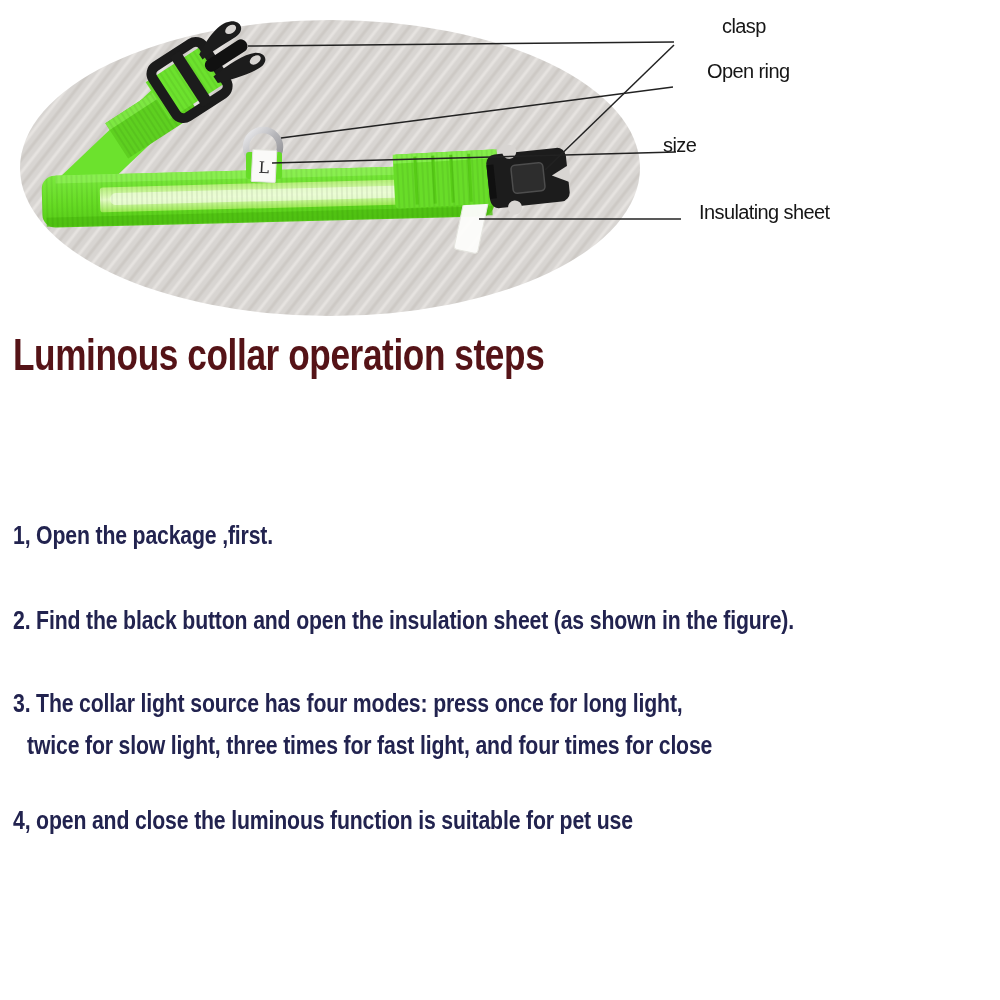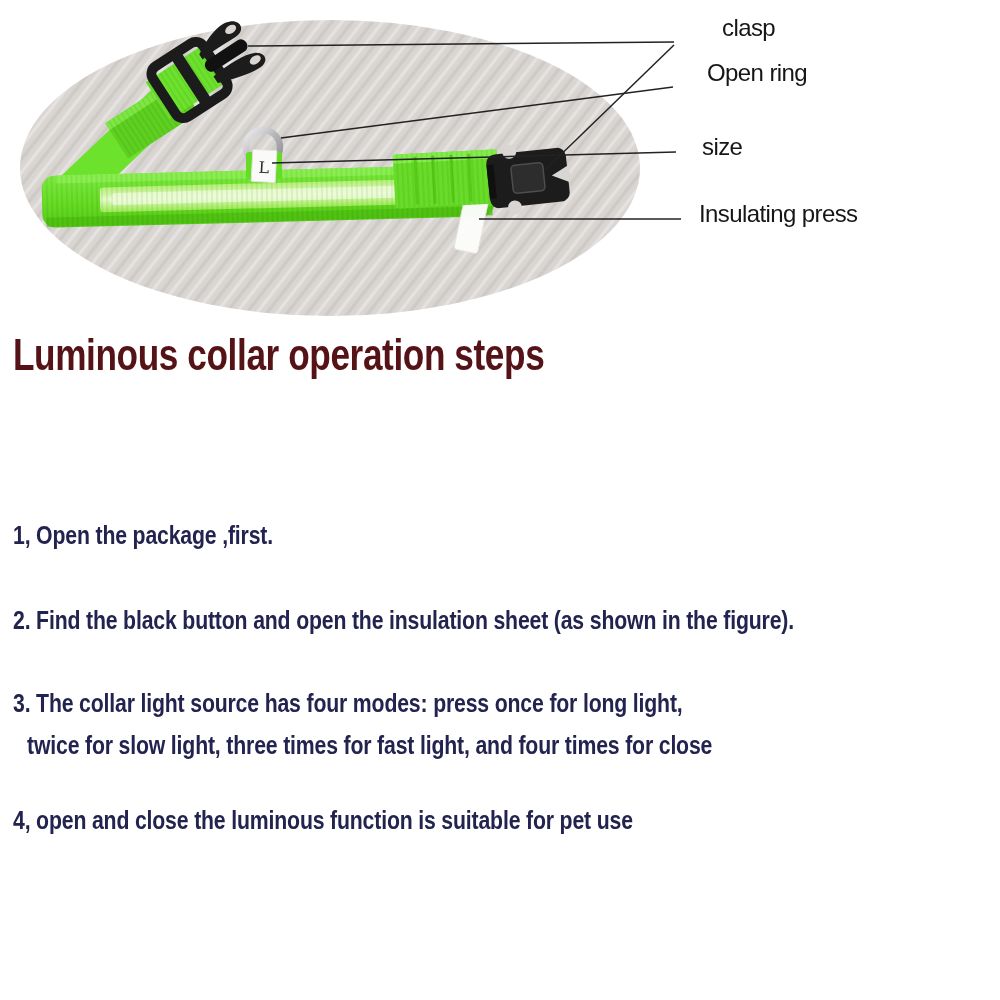--- a/index.html
+++ b/index.html
@@ -1,19 +1,19 @@
 <!DOCTYPE html>
 <html style="--page-bg: #ffffff; --fabric: #d8d5d2; --green: #6ce22d; --green-dark: #5ed020; --green-glow: #d9fab4; --plastic: #1c1c1c; --metal: #b5b5b9; --tag: #fafaf8; --label-text: #161616; --heading-text: #551317; --steps-text: #22234f; --line: #222222;"><head>
 <meta charset="utf-8">
 <style>
   html,body{margin:0;padding:0;background:var(--page-bg,#fff);}
   .page{position:relative;width:1000px;height:1000px;background:var(--page-bg,#fff);
         font-family:"Liberation Sans",sans-serif;overflow:hidden;}
   .figure-svg{position:absolute;left:0;top:0;}
-  .plabel{position:absolute;font-size:24px;line-height:1.1;letter-spacing:-0.6px;
+  .plabel{position:absolute;font-size:20px;line-height:1.1;letter-spacing:-0.6px;
           color:var(--label-text,#161616);white-space:nowrap;}
   .heading{position:absolute;left:13px;top:332px;font-size:44px;font-weight:700;
            color:var(--heading-text,#551317);white-space:nowrap;line-height:1.05;
            transform:scaleX(.80);transform-origin:0 0;letter-spacing:-0.5px;}
   .step{position:absolute;font-size:25px;font-weight:700;line-height:1.1;
         color:var(--steps-text,#22234f);white-space:nowrap;letter-spacing:-0.2px;
         transform:scaleX(.85);transform-origin:0 0;}
   
   .green{fill:var(--green,#6ce22d);}
   .green-dark{fill:var(--green-dark,#5ed020);}
@@ -120,22 +120,22 @@
 
     <line class="callout" x1="248" y1="46" x2="674" y2="42"></line>
     <line class="callout" x1="545" y1="170" x2="674" y2="45"></line>
     <line class="callout" x1="281" y1="138" x2="673" y2="87"></line>
     <line class="callout" x1="272" y1="163" x2="676" y2="152"></line>
     <line class="callout" x1="479" y1="219" x2="681" y2="219"></line>
   </svg>
 
   <div class="plabel" style="left:722px;top:15px">clasp</div>
   <div class="plabel" style="left:707px;top:60px">Open ring</div>
-  <div class="plabel" style="left:702px;top:134px">size</div>
-  <div class="plabel" style="left:699px;top:201px">Insulating press</div>
+  <div class="plabel" style="left:663px;top:134px">size</div>
+  <div class="plabel" style="left:699px;top:201px">Insulating sheet</div>
 
   <div class="heading">Luminous collar operation steps</div>
 
   <div class="step" style="left:13px;top:522px">1, Open the package ,first.</div>
   <div class="step" style="left:13px;top:607px">2. Find the black button and open the insulation sheet (as shown in the figure).</div>
   <div class="step" style="left:13px;top:690px">3. The collar light source has four modes: press once for long light,</div>
   <div class="step" style="left:27px;top:732px">twice for slow light, three times for fast light, and four times for close</div>
   <div class="step" style="left:13px;top:807px">4, open and close the luminous function is suitable for pet use</div>
 
 </div>

